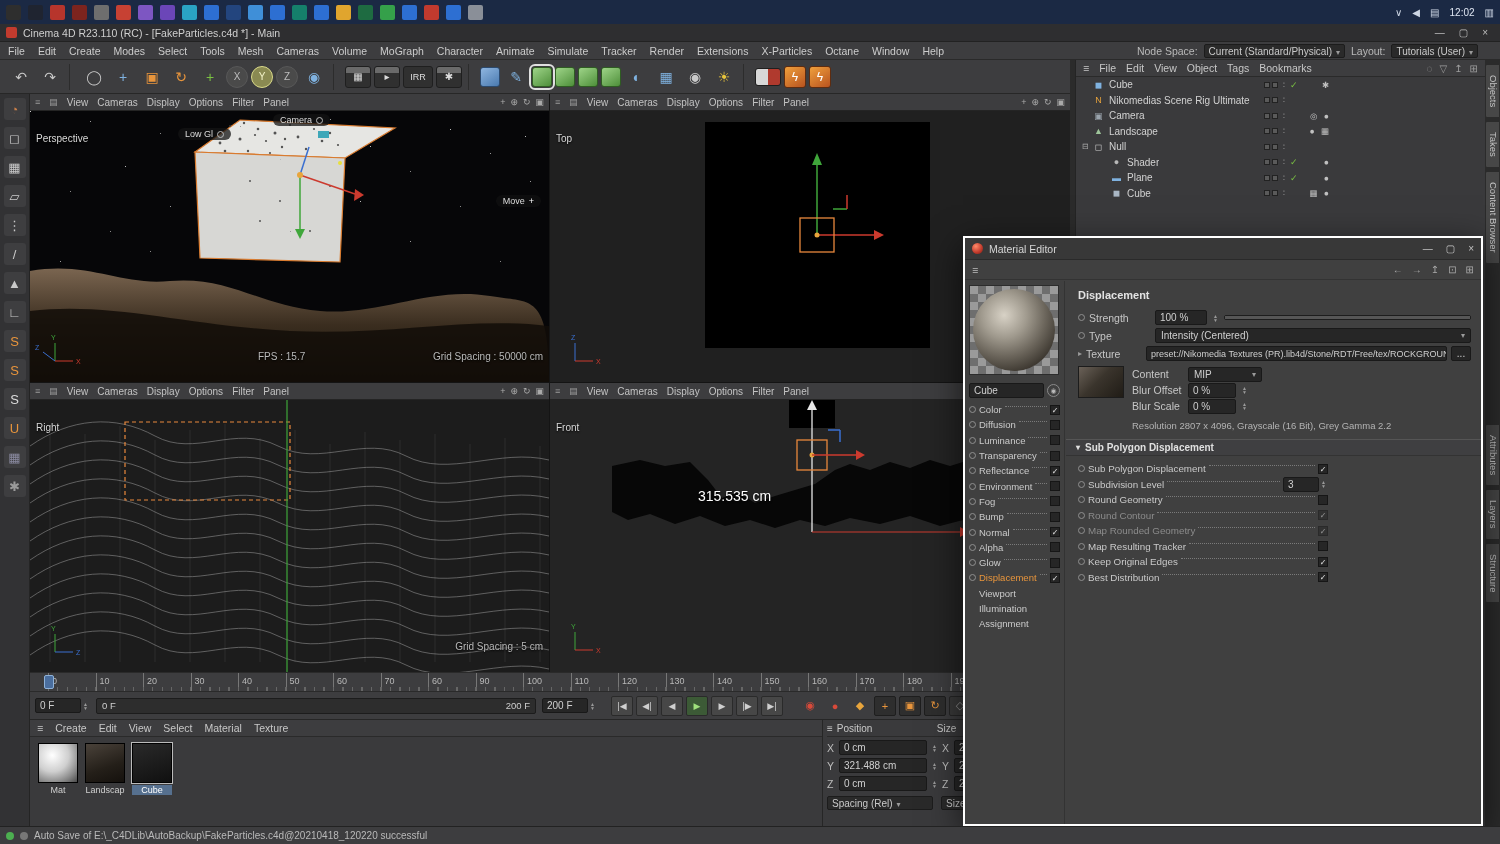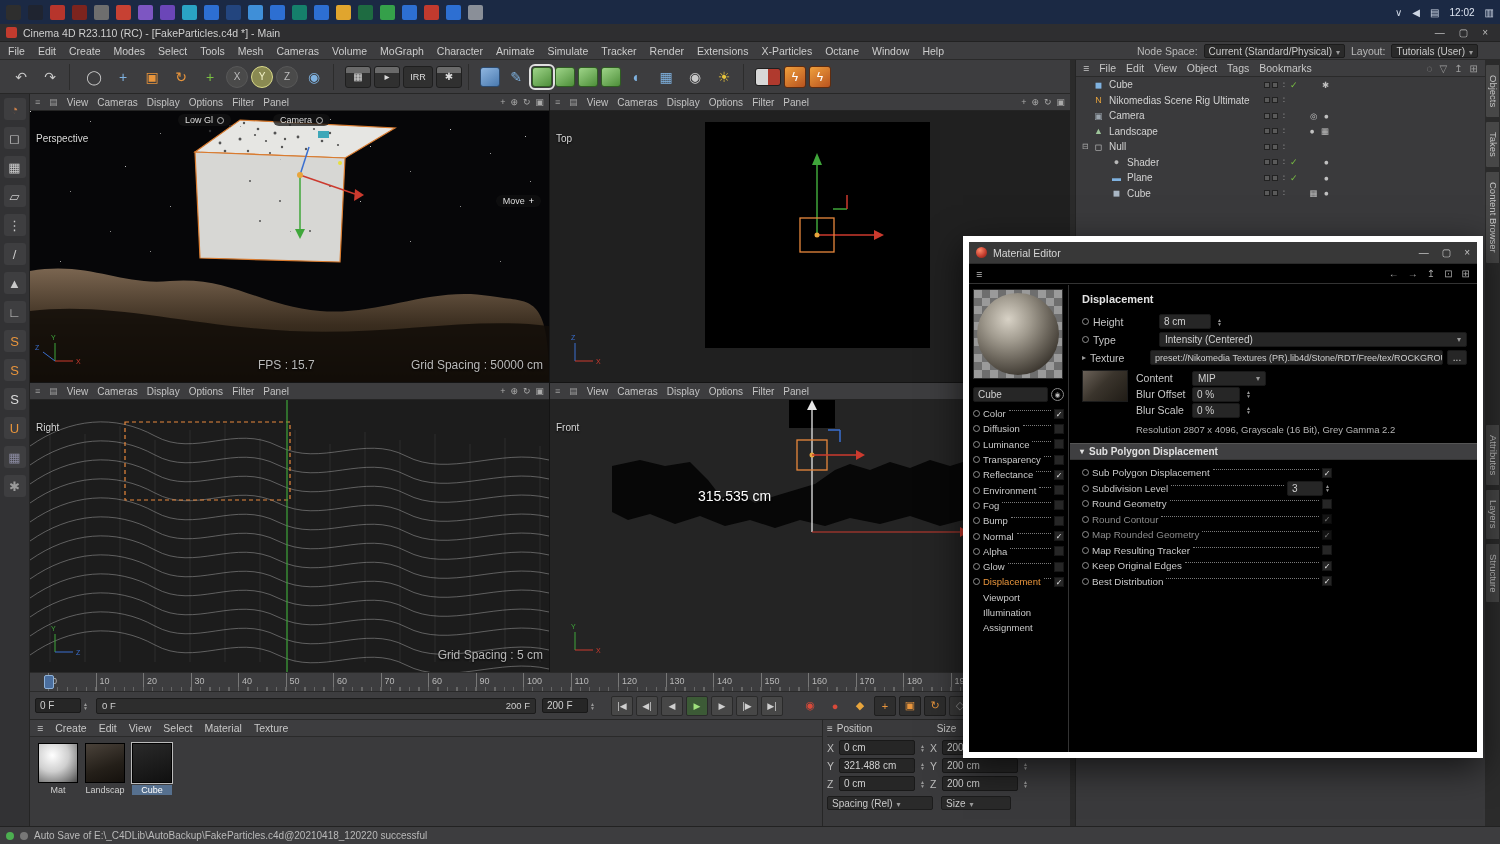--- a/index.html
+++ b/index.html
@@ -44,21 +44,21 @@
 #vp-persp{left:0;top:0;width:519px;height:288px}
 #vp-top{left:520px;top:0;width:520px;height:288px}
 #vp-right{left:0;top:289px;width:519px;height:289px}
 #vp-front{left:520px;top:289px;width:520px;height:289px}
 .vp-header{height:17px;background:#3d3d3f;border-bottom:1px solid #242424;display:flex;align-items:center;padding:0 5px;gap:9px;font-size:10px;color:#c3c3c3}
 .vp-header .mini{color:#9a9a9a;font-size:9px}
 .vp-hicons{margin-left:auto;display:flex;gap:5px}
 .vp-hicons .g{font-size:9px;color:#aaa}
 .vp-canvas{position:absolute;left:0;top:17px;right:0;bottom:0;background:#1e1e1e}
 .vp-label{position:absolute;left:6px;top:22px;color:#d9d9d9;font-size:10px;text-shadow:0 1px 2px #000;z-index:5}
-.vp-foot{position:absolute;bottom:10px;font-size:12px;color:#b9b9b9;text-shadow:0 1px 2px #000;z-index:5}
+.vp-foot{position:absolute;bottom:20px;font-size:10px;color:#b9b9b9;text-shadow:0 1px 2px #000;z-index:5}
 .pill{position:absolute;background:rgba(20,20,20,.75);border-radius:8px;padding:1px 7px;font-size:9px;color:#ddd;z-index:5;display:flex;align-items:center;gap:4px}
 .pill .tog{width:7px;height:7px;border:1px solid #bbb;border-radius:50%}
 .stars{position:absolute;left:0;top:0;width:1px;height:1px;background:#ccc;box-shadow:20px 30px #bbb,60px 10px #999,95px 55px #bbb,130px 22px #888,170px 40px #bbb,210px 15px #999,250px 48px #bbb,300px 8px #999,340px 35px #bbb,380px 60px #888,420px 18px #bbb,460px 42px #999,495px 25px #bbb,40px 80px #888,140px 95px #999,330px 90px #bbb,430px 95px #888,500px 70px #999,80px 120px #888,380px 130px #999,470px 150px #888,30px 150px #999,120px 140px #888,260px 120px #999}
 
 #timeline{left:30px;top:672px;width:1040px;height:19px;background:#3d3d3f;border-top:1px solid #2a2a2a;overflow:hidden}
 #ruler{position:absolute;left:18px;top:0;right:0;bottom:0;display:flex}
 .tick{width:47.5px;flex:none;border-left:1px solid #777;padding-left:3px;font-size:9px;color:#b9b9b9;line-height:17px}
 #ruler-minor{position:absolute;left:18px;right:0;bottom:0;height:4px;background:repeating-linear-gradient(90deg,#666 0 1px,transparent 1px 9.5px)}
 #playhead{position:absolute;left:14px;top:2px;width:10px;height:14px;background:#4a6e9e;border:1px solid #8fb2d8;border-radius:2px}
 #animbar{left:30px;top:691px;width:1040px;height:28px;background:#3d3d3f;border-top:1px solid #2a2a2a;display:flex;align-items:center;padding:0 5px;gap:6px}
@@ -81,21 +81,21 @@
 .thumb.mat-sphere .pic{background:radial-gradient(circle at 35% 30%,#ffffff,#cfcfcf 45%,#8a8a8a 75%,#4a4a4a)}
 .thumb.mat-rock .pic{background:linear-gradient(160deg,#4a423a,#241f19 60%,#15110d)}
 .thumb.mat-dark .pic{background:linear-gradient(160deg,#2a2a2a,#101010)}
 .thumb .cap{font-size:9px;color:#cfcfcf;margin-top:2px;overflow:hidden;white-space:nowrap}
 .thumb.selected .pic{outline:1px solid #bbb}
 .thumb.selected .cap{background:#56708f;color:#fff}
 #coords{left:822px;top:719px;width:248px;height:107px;background:#3a3a3c;border-top:1px solid #262626;border-left:1px solid #262626;padding:0 4px}
 .coord-head{display:flex;height:17px;align-items:center;color:#c9c9c9;font-size:10px;gap:4px;border-bottom:1px solid #2a2a2a}
 .coord-row{display:flex;align-items:center;gap:3px;margin-top:3px}
 .coord-row .ax{width:9px;color:#bdbdbd}
-.coord-row .field{width:76px}
+.coord-row .field{width:88px}
 .coord-dd{display:flex;gap:8px;margin-top:5px}
 
 #statusbar{left:0;top:826px;width:1500px;height:18px;background:#3d3d3f;border-top:1px solid #222;display:flex;align-items:center;padding:0 6px;gap:6px;z-index:95}
 .status-dot{width:8px;height:8px;border-radius:50%;background:#4caf50}
 .status-dot.gray{background:#777}
 #status-text{color:#b9b9b9;font-size:10px}
 
 #om{left:1075px;top:60px;width:410px;height:766px;background:#3a3a3c;border-left:1px solid #242424}
 #om .panel-menu{gap:10px}
 #om-hicons{margin-left:auto;display:flex;gap:7px;color:#9f9f9f;font-size:10px}
@@ -109,21 +109,21 @@
 .om-sq{display:flex;gap:2px}
 .om-sq i{width:6px;height:6px;background:#5a5a5a;border:1px solid #222;display:block}
 .om-dots{color:#8f8f8f;font-size:9px}
 .om-check{width:10px;color:transparent;font-size:9px}
 .om-row.vis .om-check{color:#7ac142}
 .om-tags{color:#c0c0c0;font-size:8.5px;letter-spacing:2px;min-width:26px;text-align:right}
 
 .vstrip{width:15px;display:flex;flex-direction:column;gap:3px}
 .vtab{writing-mode:vertical-rl;font-size:9.5px;color:#c3c3c3;background:#474747;border:1px solid #2b2b2b;border-radius:2px 0 0 2px;padding:10px 0;text-align:center}
 
-#mateditor{left:963px;top:236px;width:520px;height:522px;background:#000000;border:6px solid #ffffff;box-shadow:0 10px 34px rgba(0,0,0,.65);z-index:60}
+#mateditor{left:963px;top:236px;width:520px;height:590px;background:#404040;border:2px solid #ffffff;box-shadow:0 10px 34px rgba(0,0,0,.65);z-index:60}
 #me-title{height:22px;background:#383838;border-bottom:1px solid #2a2a2a;display:flex;align-items:center;padding:0 7px;gap:6px;color:#d6d6d6}
 #me-title .ball{width:11px;height:11px;border-radius:50%;background:radial-gradient(circle at 35% 30%,#ff8a6a,#c0392b 60%,#6e1f15)}
 #me-controls{margin-left:auto;display:flex;gap:13px;color:#c3c3c3;font-size:10px}
 #me-toolbar{height:20px;border-bottom:1px solid #333;display:flex;align-items:center;padding:0 7px;color:#bdbdbd}
 #me-toolbar .right{margin-left:auto;display:flex;gap:9px;font-size:10px;color:#a9a9a9}
 #me-left{position:absolute;left:0;top:43px;width:100px;bottom:0;border-right:1px solid #333;padding:4px}
 #me-preview{width:90px;height:90px;background-color:#9a9a9a;background-image:linear-gradient(45deg,#6e6e6e 25%,transparent 25%,transparent 75%,#6e6e6e 75%),linear-gradient(45deg,#6e6e6e 25%,transparent 25%,transparent 75%,#6e6e6e 75%);background-size:16px 16px;background-position:0 0,8px 8px;position:relative;border:1px solid #2c2c2c}
 #me-preview .sph{position:absolute;left:3px;top:3px;width:82px;height:82px;border-radius:50%;background:radial-gradient(circle at 38% 32%,#d8d2c6,#a09a8e 30%,#6b655b 55%,#37322b 80%,#1f1b16)}
 #me-name{display:flex;align-items:center;gap:3px;margin:8px 0 4px}
 #me-name .field{flex:1}
@@ -464,21 +464,21 @@
         <g font-size="7" font-family="sans-serif">
           <line x1="25" y1="250" x2="25" y2="232" stroke="#3fa63a"></line>
             <text x="21" y="229" fill="#3fa63a">Y</text>
           <line x1="25" y1="250" x2="43" y2="250" stroke="#cc3a2e"></line>
             <text x="46" y="253" fill="#cc3a2e">X</text>
           <line x1="25" y1="250" x2="13" y2="241" stroke="#3a6fd0"></line>
             <text x="5" y="239" fill="#3a6fd0">Z</text>
         </g>
       </svg>
       <div class="vp-label">Perspective</div>
-      <div class="pill" style="left:148px;top:3px">
+      <div class="pill" style="left:148px;top:17px">
           <span>Low Gl</span>
           <span class="tog"></span>
         </div>
       <div class="pill" style="left:243px;top:3px">
           <span>Camera</span>
           <span class="tog"></span>
         </div>
       <div class="pill" style="right:8px;top:84px;background:rgba(20,20,20,.55)">
           <span>Move</span>
           <span style="color:#fff">+</span>
@@ -1069,23 +1069,26 @@
         <span class="leader"></span>
         <span class="cb"></span>
       </div>
       </div>
   </div>
 
   <div id="me-right">
     <h3>Displacement</h3>
     <div class="pr-row">
       <span class="pr-dot"></span>
-      <span class="pr-label">Height</span>
-      <div class="field" style="width:52px">8 cm</div>
+      <span class="pr-label">Strength</span>
+      <div class="field" style="width:52px">100 %</div>
       <div class="stepper"></div>
+      <div class="slider">
+          <div class="fill"></div>
+        </div>
     </div>
     <div class="pr-row">
       <span class="pr-dot"></span>
       <span class="pr-label">Type</span>
       <div class="ddw" style="flex:1">
           <span>Intensity (Centered)</span>
           <span class="car">▾</span>
         </div>
     </div>
     <div class="pr-row">

